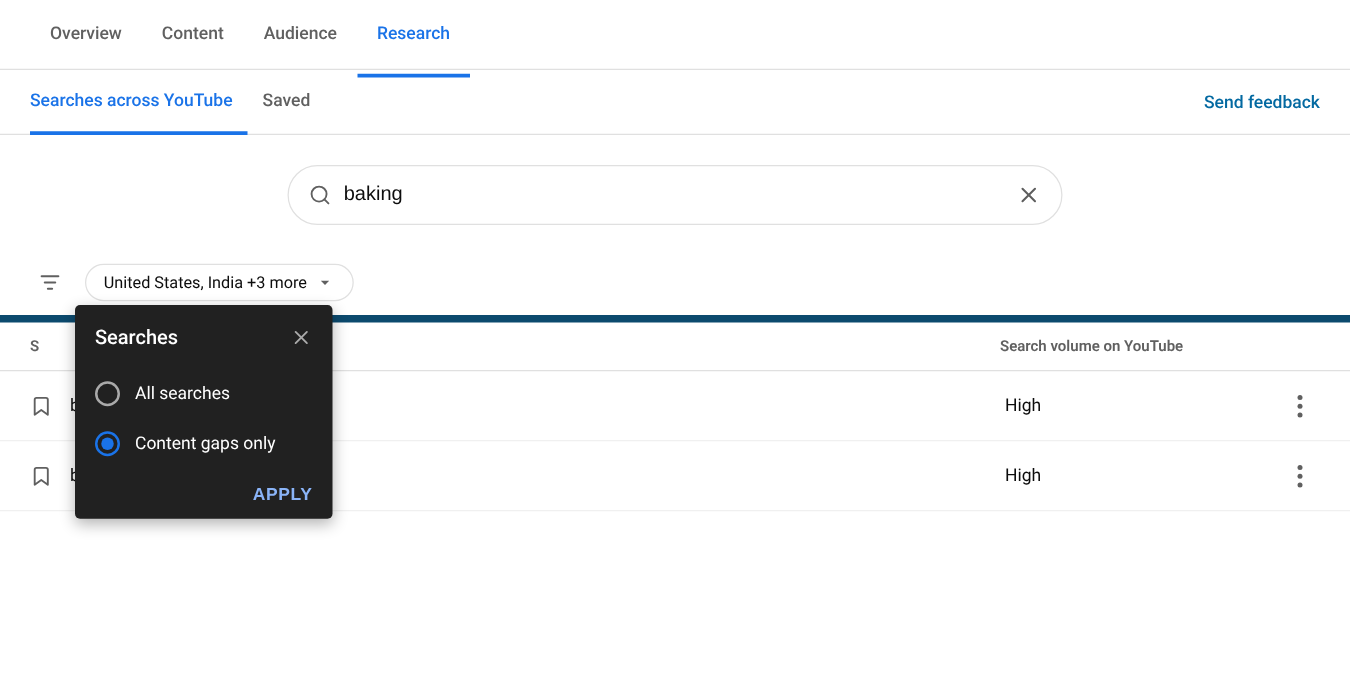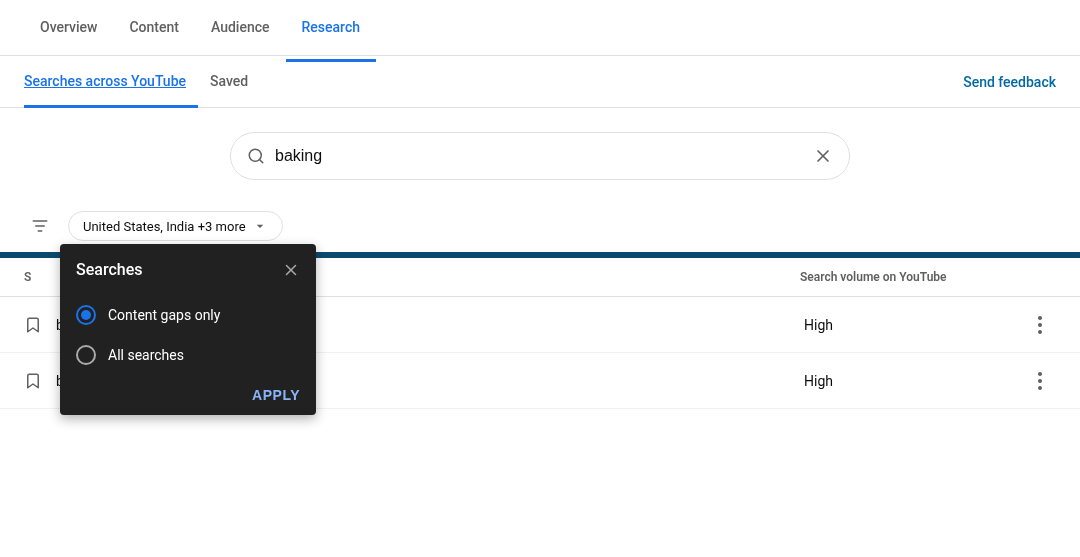--- a/index.html
+++ b/index.html
@@ -61,21 +61,20 @@
       border-bottom: 3px solid transparent;
       margin-bottom: -1px;
       user-select: none;
     }
     .sub-nav-item.active {
       color: #1a73e8;
       border-bottom: 3px solid #1a73e8;
     }
     .sub-nav-item:first-child {
       padding-left: 0;
-      text-decoration: underline;
     }
     .send-feedback {
       margin-left: auto;
       color: #0369a1;
       font-size: 14px;
       font-weight: 500;
       cursor: pointer;
       user-select: none;
     }
 
@@ -203,21 +202,21 @@
       display: flex;
       align-items: center;
       padding: 6px;
     }
 
     
     .searches-popup {
       position: absolute;
       top: 44px;
       left: 60px;
-      width: 256px;
+      width: 206px;
       background: #212121;
       border-radius: 4px;
       box-shadow: 0 4px 12px rgba(0,0,0,0.3);
       z-index: 100;
       padding: 16px 16px 0 16px;
     }
     .popup-header {
       display: flex;
       align-items: center;
       justify-content: space-between;
@@ -352,29 +351,29 @@
       <span class="popup-title">Searches</span>
       <div class="popup-close">
         <svg width="18" height="18" viewBox="0 0 24 24" fill="none" stroke="#aaa" stroke-width="2" stroke-linecap="round">
           <line x1="18" y1="6" x2="6" y2="18"></line>
           <line x1="6" y1="6" x2="18" y2="18"></line>
         </svg>
       </div>
     </div>
 
     <div class="radio-option">
+      <div class="radio-outer"></div>
+      <span>All searches</span>
+    </div>
+
+    <div class="radio-option">
       <div class="radio-outer checked">
         <div class="radio-inner"></div>
       </div>
       <span>Content gaps only</span>
-    </div>
-
-    <div class="radio-option">
-      <div class="radio-outer"></div>
-      <span>All searches</span>
     </div>
 
     <div class="popup-apply-row">
       <button class="apply-btn">APPLY</button>
     </div>
   </div>
 </div>
 
 <div class="table-header">
   <div class="th-search">S</div>

